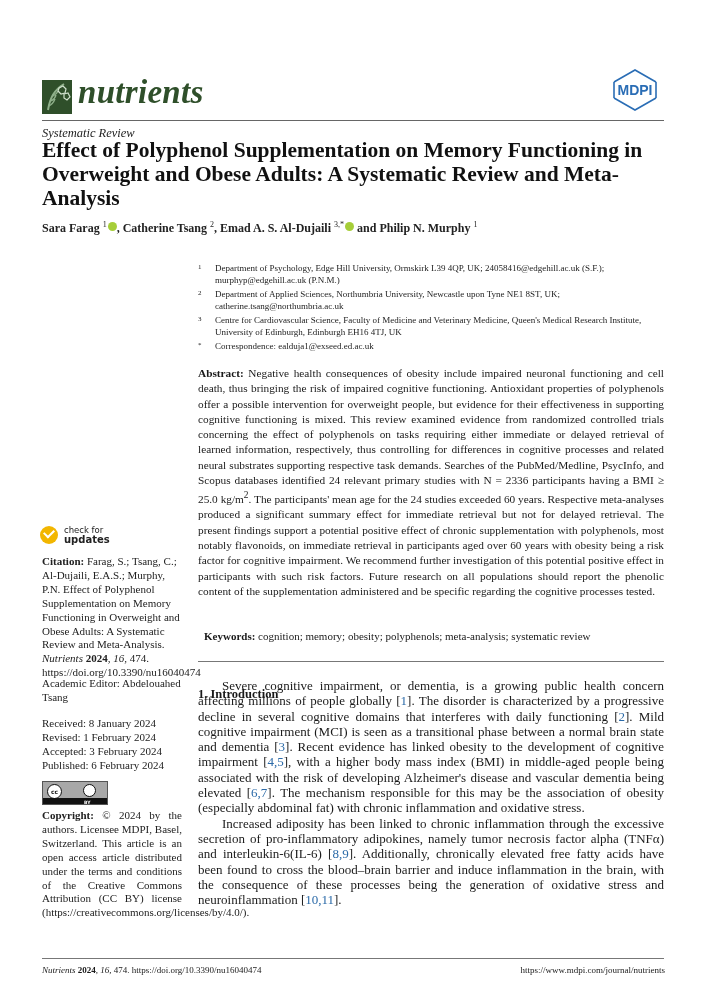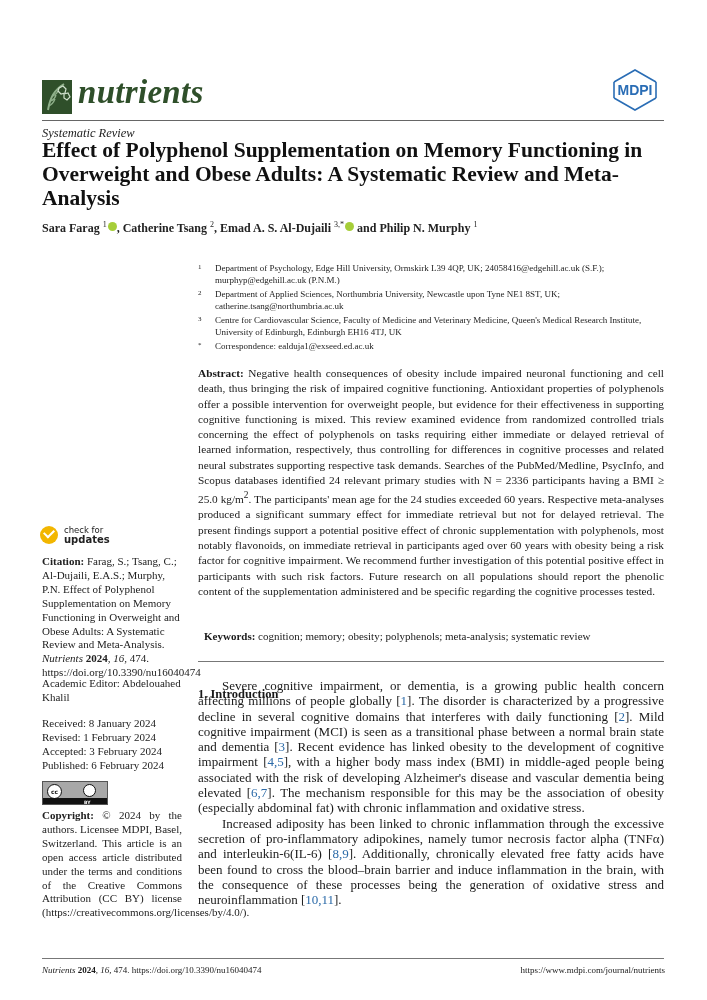--- a/index.html
+++ b/index.html
@@ -135,21 +135,21 @@
 <div class="abs check">
   <div class="check-circle"></div>
   <div class="check-text">
     <span>check for</span>
     <b>updates</b>
   </div>
 </div>
 
 <div class="abs sidebar-text citation"><b>Citation:</b><span> Farag, S.; Tsang, C.; Al-Dujaili, E.A.S.; Murphy, P.N. Effect of Polyphenol Supplementation on Memory Functioning in Overweight and Obese Adults: A Systematic Review and Meta-Analysis. </span><i>Nutrients</i> <b>2024</b>, <i>16</i><span>, 474. https://doi.org/10.3390/nu16040474</span></div>
 
-<div class="abs sidebar-text editor">Academic Editor: Abdelouahed Khalil</div>
+<div class="abs sidebar-text editor">Academic Editor: Abdelouahed Tsang</div>
 
 <div class="abs sidebar-text dates">
   <div>Received: 8 January 2024</div>
   <div>Revised: 1 February 2024</div>
   <div>Accepted: 3 February 2024</div>
   <div>Published: 6 February 2024</div>
 </div>
 
 <div class="abs cc">
   <div class="cc-c">cc</div>

